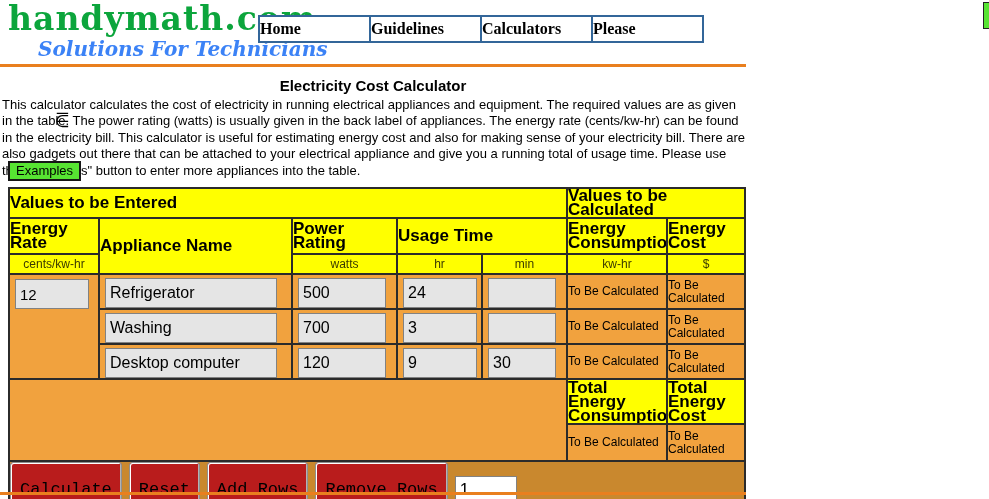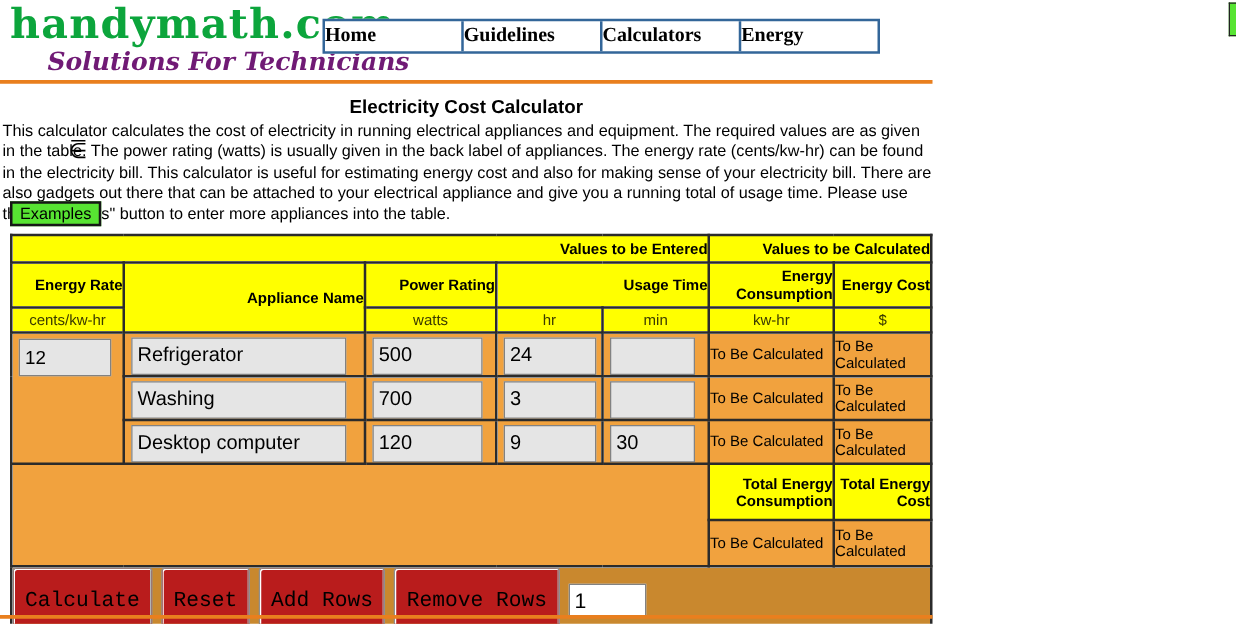--- a/index.html
+++ b/index.html
@@ -8,21 +8,21 @@
     background:#ffffff; font-family:"Liberation Sans", sans-serif; color:#000;
   }
   
   .logo { position:absolute; left:8px; top:0; }
   .logo-title {
     font-family:"DejaVu Serif", serif; font-weight:bold;
     font-size:33px; line-height:38px; color:#0CA53C; letter-spacing:1px;
   }
   .logo-tagline {
     font-family:"DejaVu Serif", serif; font-weight:bold; font-style:italic;
-    font-size:20px; line-height:22px; color:#701a75; margin-left:30px;
+    font-size:20px; line-height:22px; color:#3b82f6; margin-left:30px;
   }
   .nav {
     position:absolute; left:258px; top:15px; display:flex;
     border:2px solid #336699; background:#fff;
   }
   .nav-item {
     width:109px; height:24px; line-height:24px; text-align:left;
     font-family:"Liberation Serif", serif; font-weight:bold; font-size:16px;
     border-right:2px solid #336699; cursor:pointer;
   }
@@ -42,21 +42,21 @@
     position:absolute; left:8px; top:161px; display:inline-block;
     background:#57E432; border:2px solid #161616; padding:0 6px;
     font-size:13px; line-height:16px; color:#000; cursor:pointer;
   }
   
   table.calc {
     position:absolute; left:8px; top:187px; width:736px;
     border-collapse:collapse; table-layout:fixed;
   }
   table.calc td, table.calc th { border:2px solid #2b2b2b; padding:0; overflow:hidden; }
-  .hd { background:#FFFF00; font-weight:bold; font-size:12px; line-height:14px; text-align:right; }
+  .hd { background:#FFFF00; font-weight:bold; font-size:17px; line-height:14px; text-align:left; }
   .unit { background:#FFFF00; font-weight:normal; font-size:12px; color:#3a3a00; text-align:center; }
   .oc { background:#F1A23E; }
   .tbc { background:#F1A23E; font-size:12px; line-height:13px; text-align:left; padding:1px 3px; }
   .rate-cell { vertical-align:top; }
   .inp {
     background:#e5e5e5; border:1px solid #828282; font-family:"Liberation Sans", sans-serif;
     font-size:16px; color:#000; padding:2px 4px; height:24px; display:block; margin:3px 0 0 5px;
   }
   .inp-rate { width:64px; margin-top:4px; font-size:15px; }
   .inp-appliance { width:162px; }
@@ -85,21 +85,21 @@
 
 <div class="logo">
   <div class="logo-title">handymath.com</div>
   <div class="logo-tagline">Solutions For Technicians</div>
 </div>
 
 <nav class="nav">
   <div class="nav-item">Home</div>
   <div class="nav-item">Guidelines</div>
   <div class="nav-item">Calculators</div>
-  <div class="nav-item">Energy</div>
+  <div class="nav-item">Please</div>
 </nav>
 
 <div class="edge-green-bar"></div>
 <div class="rule rule-top"></div>
 
 <div class="main">
   <h1 class="page-title">Electricity Cost Calculator</h1>
   <p class="page-desc">This calculator calculates the cost of electricity in running electrical appliances and equipment. The required values are as given in the table. The power rating (watts) is usually given in the back label of appliances. The energy rate (cents/kw-hr) can be found in the electricity bill. This calculator is useful for estimating energy cost and also for making sense of your electricity bill. There are also gadgets out there that can be attached to your electrical appliance and give you a running total of usage time. Please use the "Add Rows" button to enter more appliances into the table.</p>
 </div>
 

